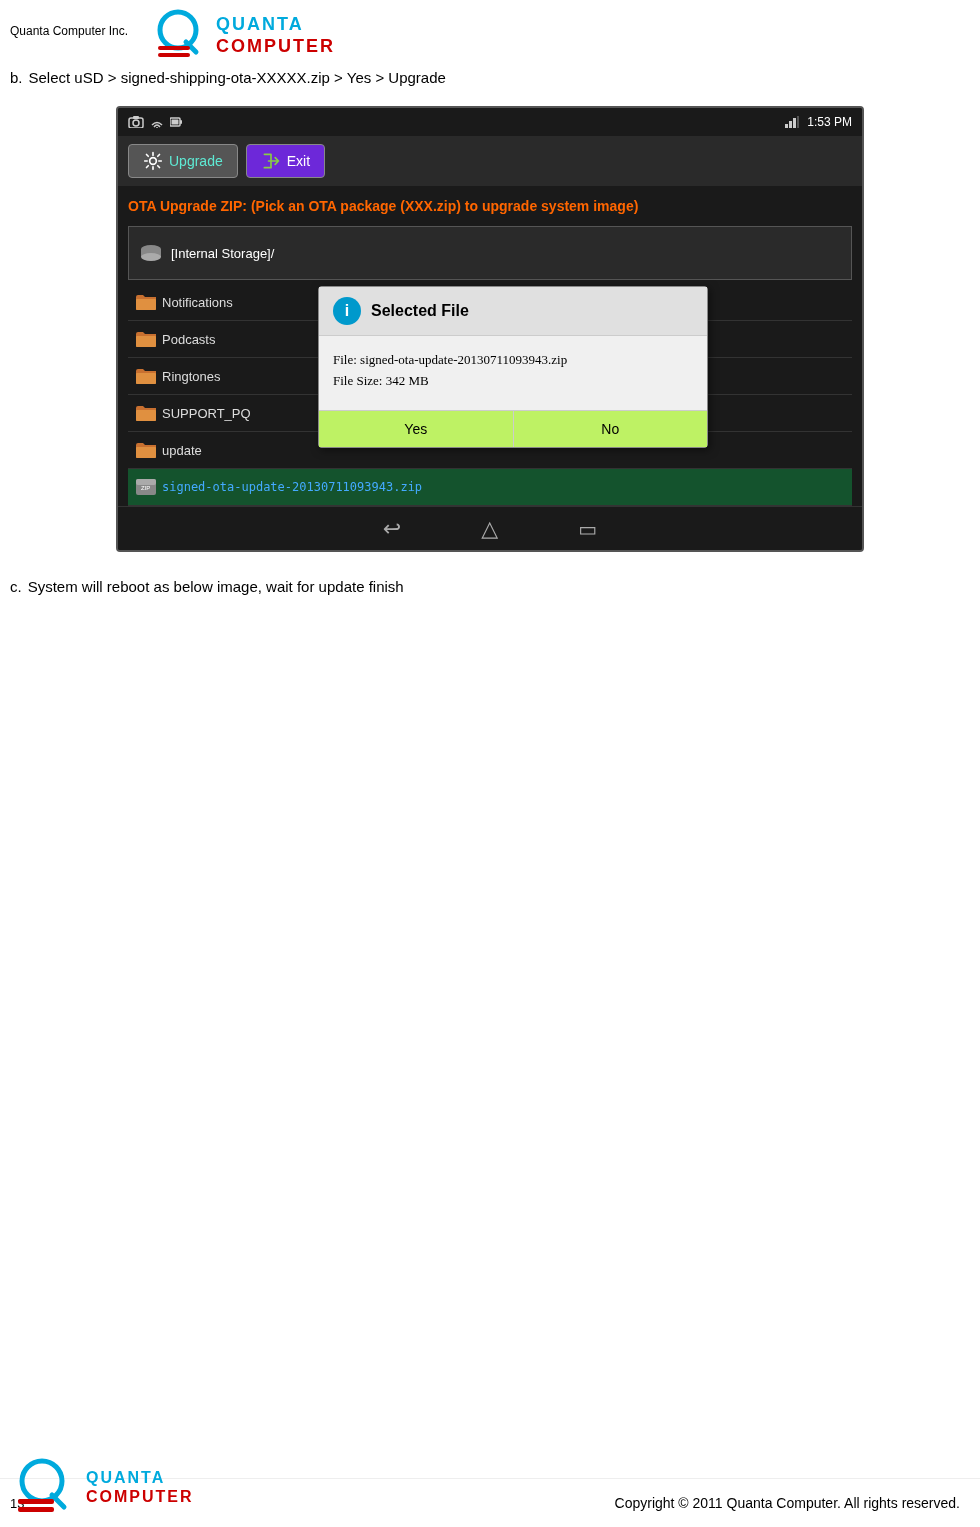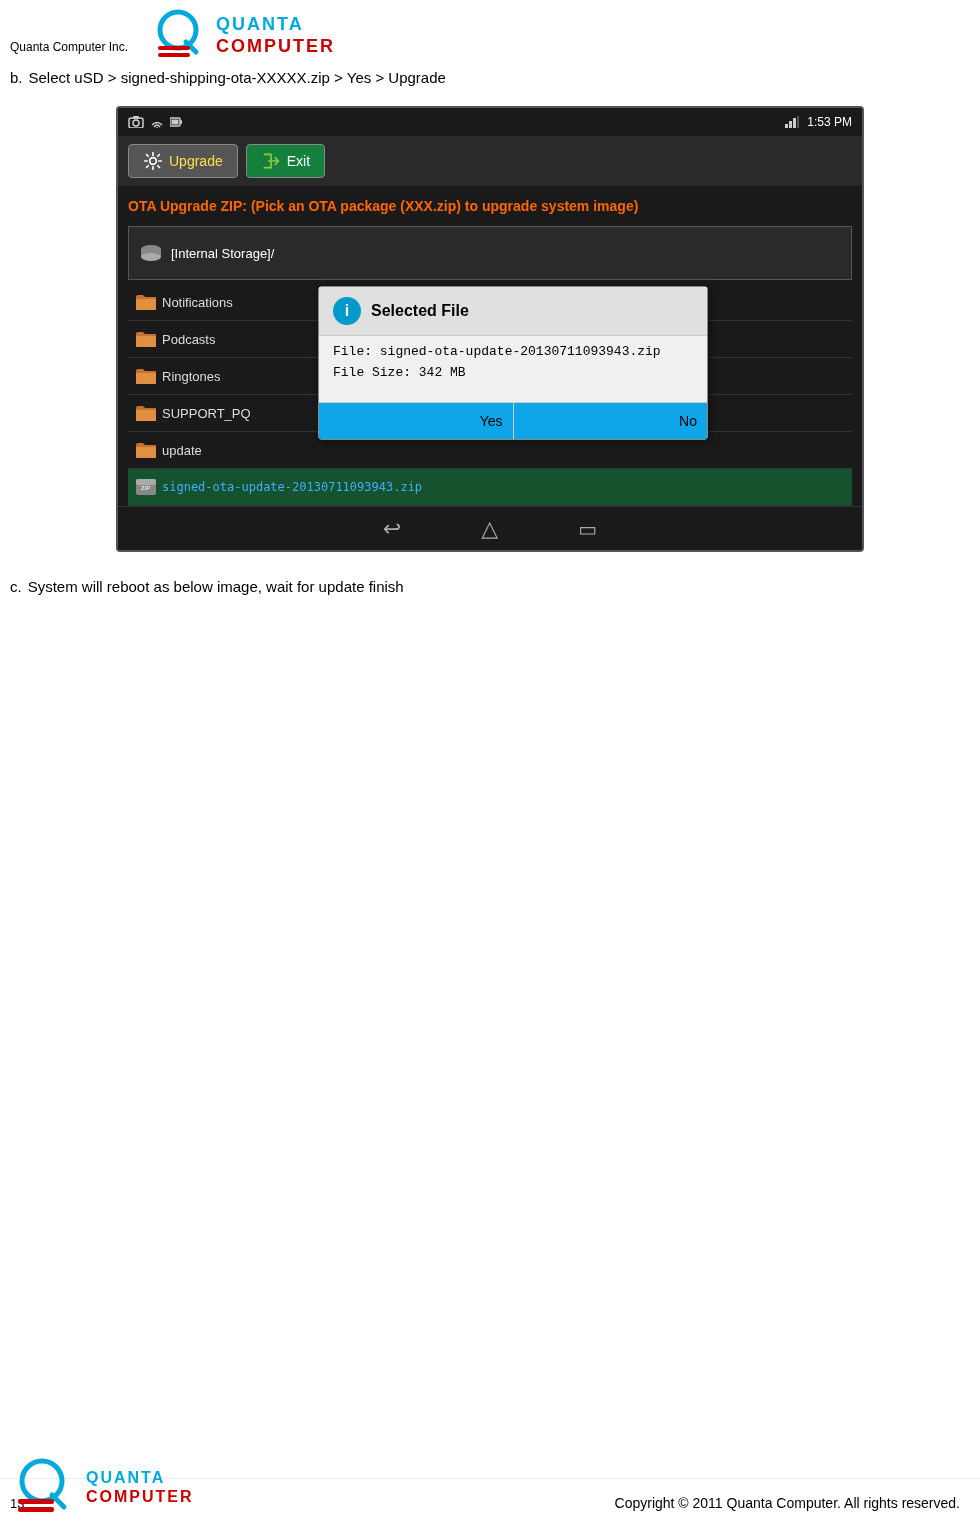--- a/index.html
+++ b/index.html
@@ -75,29 +75,29 @@
       background: #2a2a2a;
       padding: 8px 10px;
       display: flex;
       gap: 8px;
     }
     .btn-upgrade {
       background: #555;
       border: 1px solid #888;
       border-radius: 4px;
       padding: 6px 14px;
-      color: #fde047;
+      color: #5eead4;
       font-size: 14px;
       display: flex;
       align-items: center;
       gap: 6px;
       cursor: pointer;
     }
     .btn-exit {
-      background: #15803d;
+      background: #6d28d9;
       border: 1px solid #888;
       border-radius: 4px;
       padding: 6px 14px;
       color: #fff;
       font-size: 14px;
       display: flex;
       align-items: center;
       gap: 6px;
       cursor: pointer;
     }
@@ -209,38 +209,38 @@
       align-items: center;
       justify-content: center;
       flex-shrink: 0;
     }
     .dialog-title-text {
       font-size: 16px;
       font-weight: bold;
       color: #000;
     }
     .dialog-body {
-      padding: 6px 14px 10px 14px;
+      padding: 14px 14px 10px 14px;
       font-size: 13px;
       color: #000;
       line-height: 1.6;
-      font-family: Liberation Mono, monospace;
+      font-family: Liberation Serif, serif;
     }
     .dialog-buttons {
       display: flex;
       border-top: 1px solid #ccc;
       margin-top: 8px;
     }
     .dialog-btn {
       flex: 1;
       padding: 10px;
-      text-align: right;
+      text-align: center;
       font-size: 14px;
       cursor: pointer;
-      background: #0ea5e9;
+      background: #bef264;
       color: #000;
       border: none;
       outline: none;
     }
     .dialog-btn:first-child {
       border-right: 1px solid #ccc;
     }
 
     
     .footer {
@@ -278,21 +278,21 @@
       min-height: 1527px;
       padding-bottom: 100px;
     }
   </style>
 </head>
 <body>
 
 <div class="wrapper">
 
   <div style="position:relative; padding: 8px 10px 4px 10px; display:flex; align-items:flex-start;">
-    <div style="font-size:12px; color:#000; margin-top:32px; min-width:130px;">Quanta Computer Inc.</div>
+    <div style="font-size:12px; color:#000; margin-top:16px; min-width:130px;">Quanta Computer Inc.</div>
     <div class="logo-container">
 
       <svg class="logo-icon" viewBox="0 0 60 55">
         <circle cx="28" cy="22" r="18" fill="none" stroke="#00aadd" stroke-width="5"></circle>
         <path d="M36 34 L46 44" stroke="#00aadd" stroke-width="5" stroke-linecap="round"></path>
         <rect x="8" y="38" width="32" height="4" rx="2" fill="#cc0000"></rect>
         <rect x="8" y="45" width="32" height="4" rx="2" fill="#cc0000"></rect>
       </svg>
       <div class="logo-text">
         <span class="logo-quanta">QUANTA</span>

